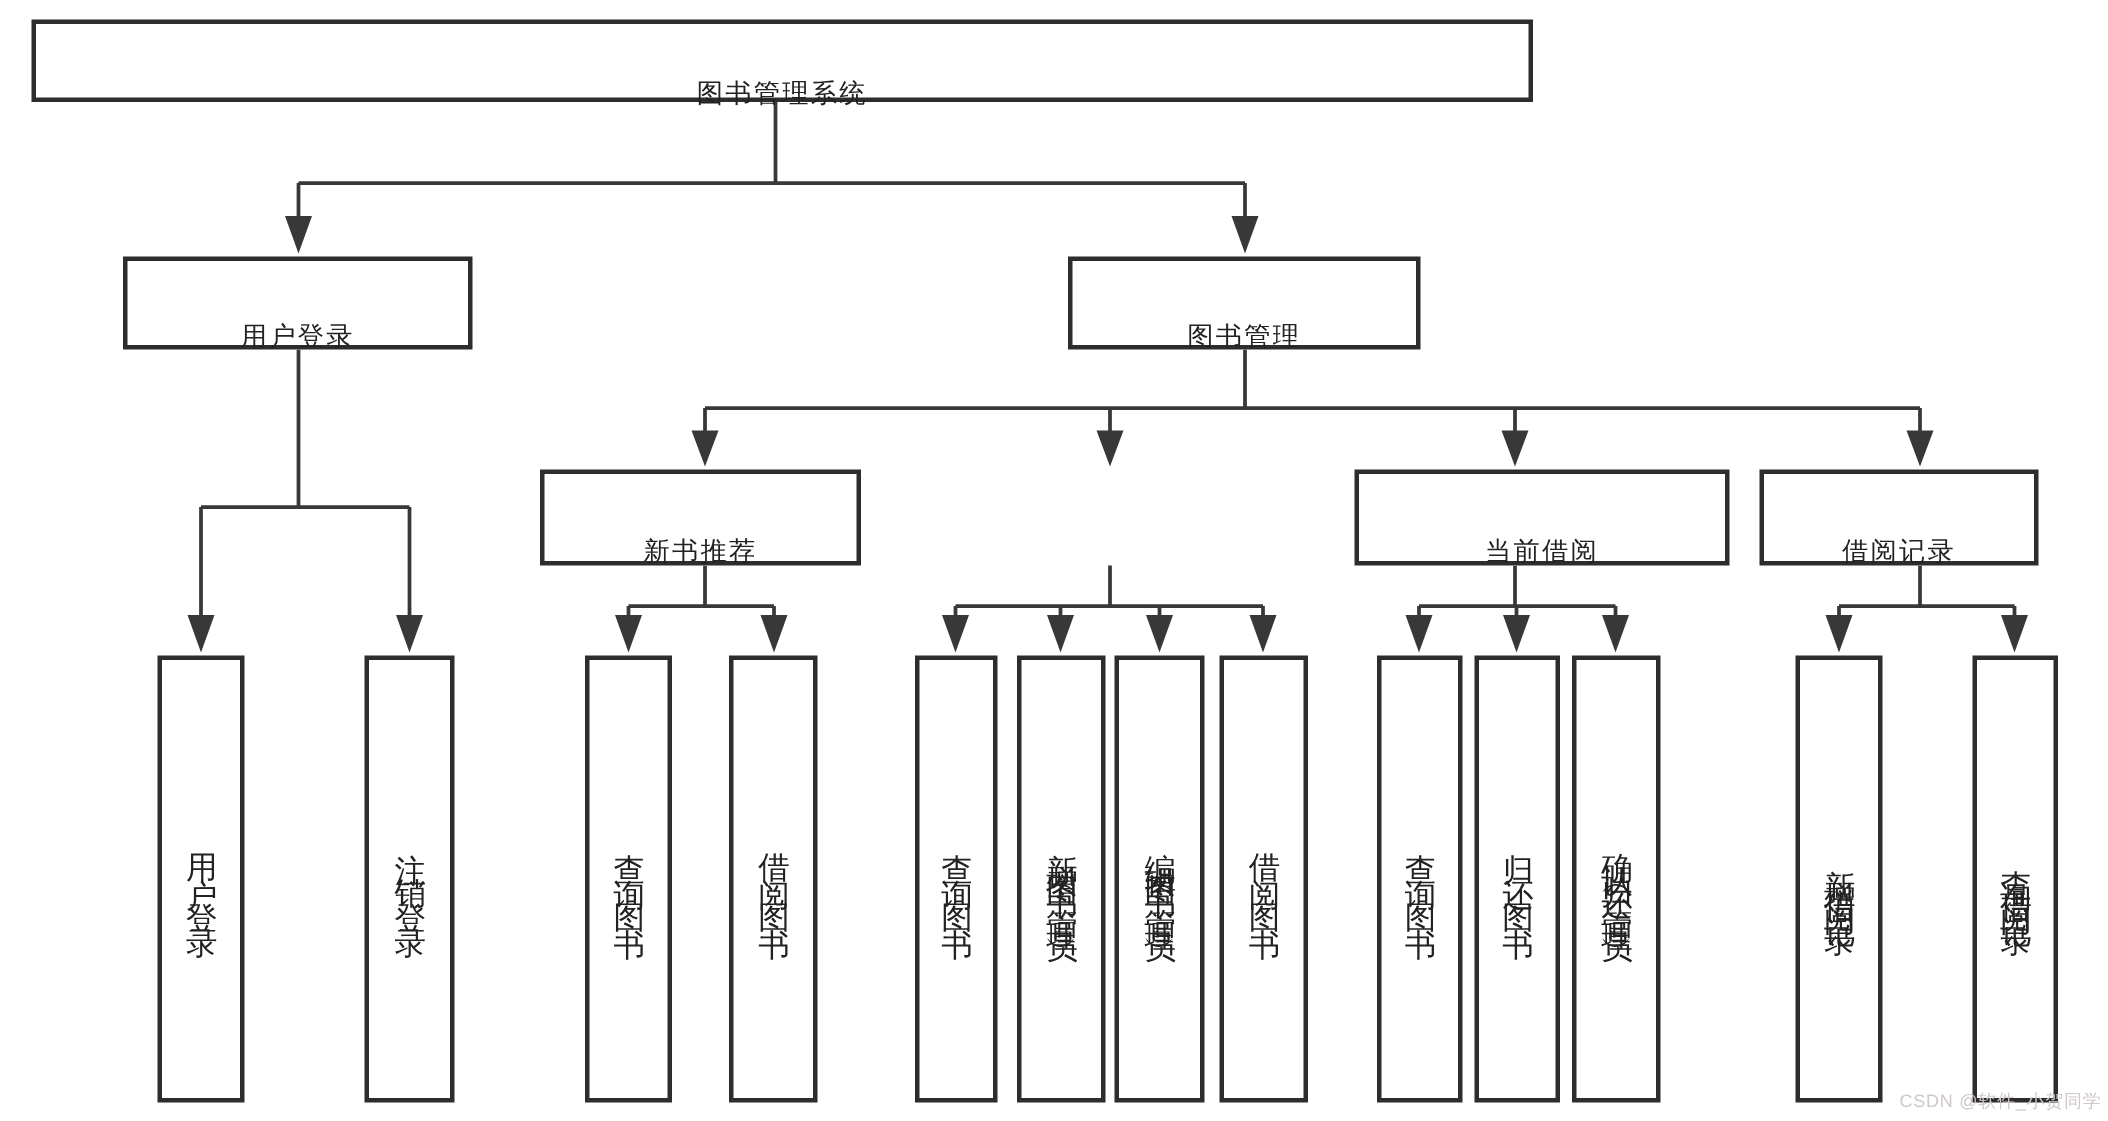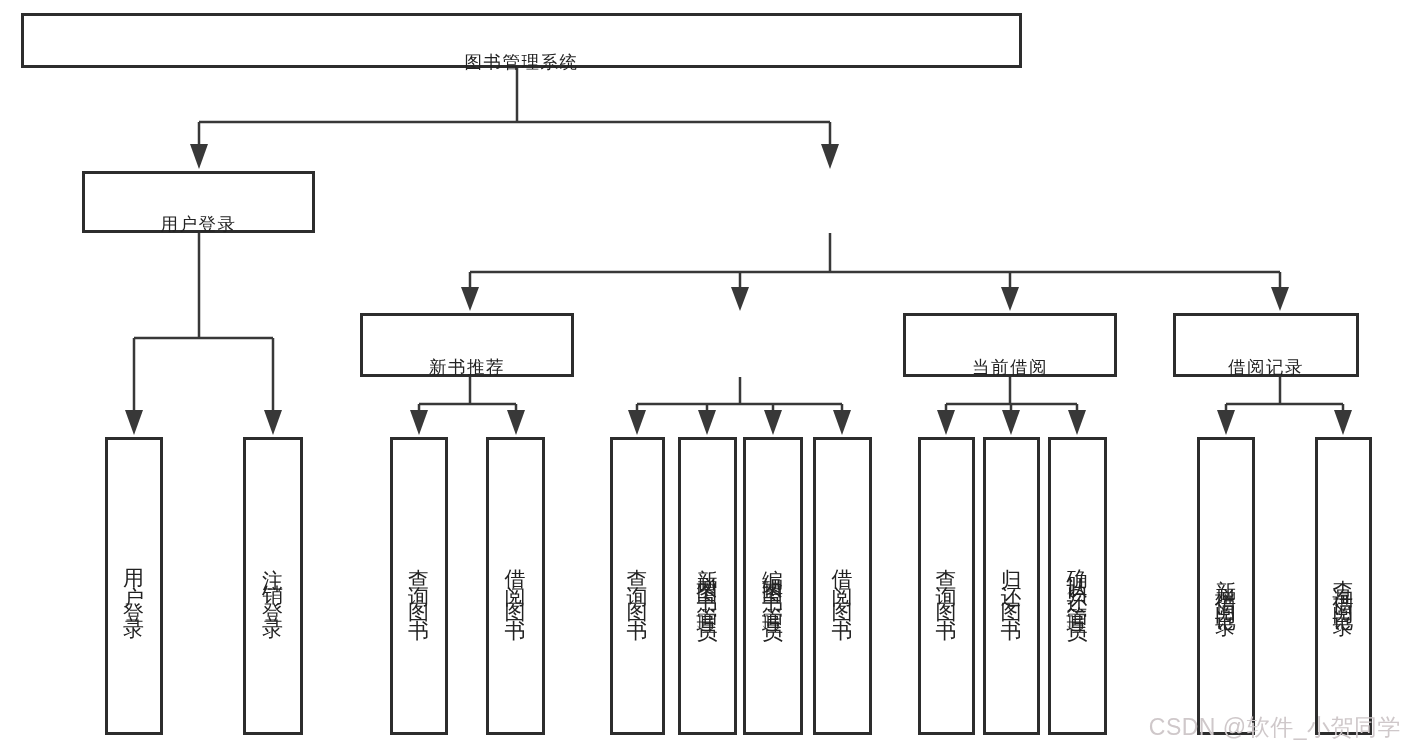--- a/index.html
+++ b/index.html
@@ -20,21 +20,21 @@
   }
   .node-h span { font-size:17.5px; letter-spacing:1.5px; white-space:nowrap;margin-top:43px; }
   .node-v span {
     writing-mode:vertical-rl; text-orientation:mixed;
     font-size:21px; line-height:1;
   }
   .sp-wide span { letter-spacing:0.80em; }
   .sp-norm span { letter-spacing:0.36em; }
   #watermark {
     position:absolute; z-index:3; right:4px; bottom:4px;
-    font-size:23px; color:var(--watermark,#cfc8ca);
+    font-size:12px; color:var(--watermark,#cfc8ca);
     letter-spacing:0.5px; white-space:nowrap;
   }
 </style>
 </head>
 <body>
 
 <div id="stage">
 
   <svg id="connectors" width="1405" height="747" viewBox="0 0 1405 747" aria-hidden="true">
     <g>
@@ -79,25 +79,28 @@
     </g>
   </svg>
 
   <div class="node node-h" style="left:21px;top:13px;width:1001px;height:55px">
     <span>图书管理系统</span>
   </div>
 
   <div class="node node-h" style="left:82px;top:171px;width:233px;height:62px">
     <span>用户登录</span>
   </div>
+  <div class="node node-h" style="left:712px;top:171px;width:235px;height:62px">
+    <span>图书管理</span>
+  </div>
 
   <div class="node node-h" style="left:360px;top:313px;width:214px;height:64px">
     <span>新书推荐</span>
   </div>
-  <div class="node node-h" style="left:903px;top:313px;width:214px;height:64px">
+  <div class="node node-h" style="left:903px;top:313px;width:250px;height:64px">
     <span>当前借阅</span>
   </div>
   <div class="node node-h" style="left:1173px;top:313px;width:186px;height:64px">
     <span>借阅记录</span>
   </div>
 
   <div class="node node-v sp-wide" style="left:105px;top:437px;width:58px;height:298px">
     <span>用户登录</span>
   </div>
   <div class="node node-v sp-wide" style="left:243px;top:437px;width:60px;height:298px">

